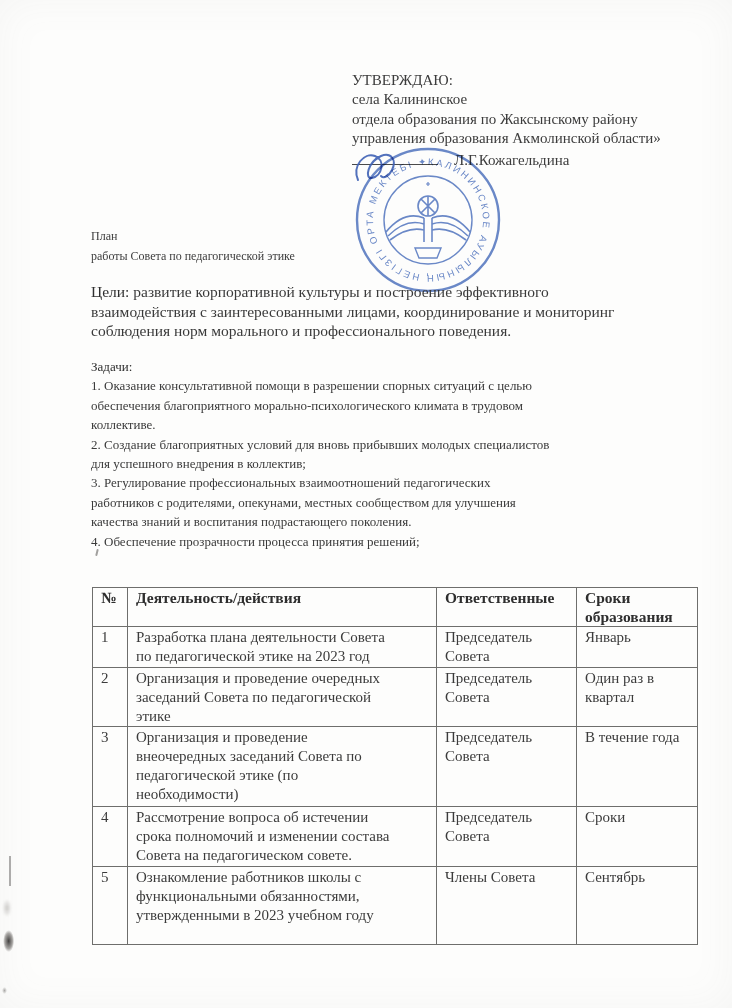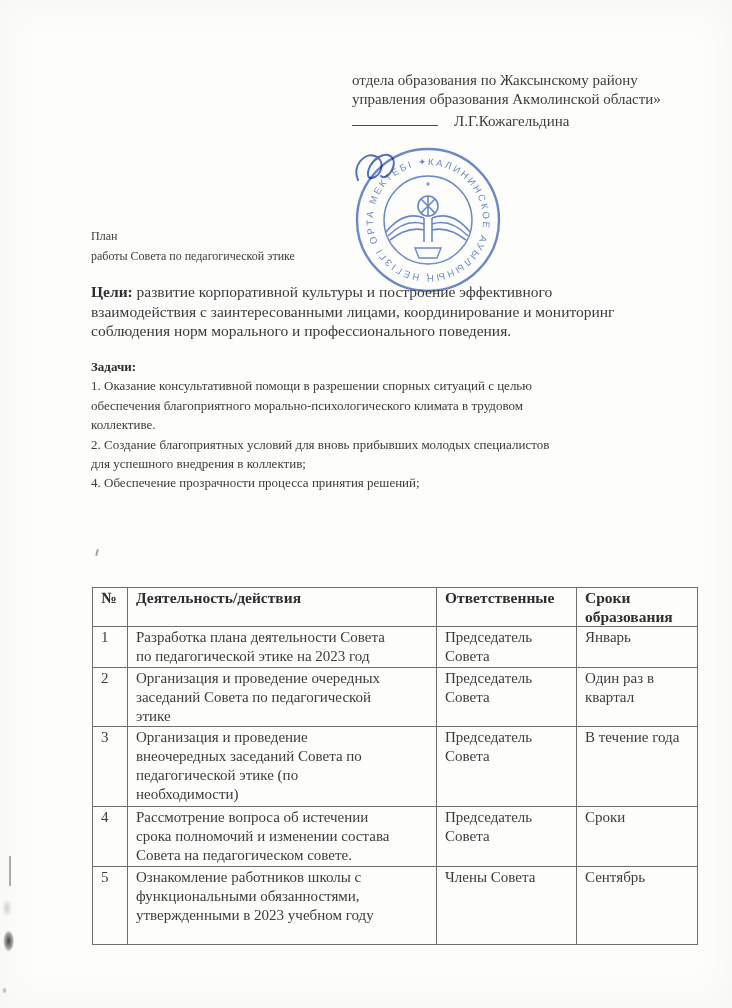--- a/index.html
+++ b/index.html
@@ -33,21 +33,21 @@
   
   .goals{
     position:absolute;left:91px;top:282px;width:585px;
     font-size:15.5px;line-height:19.5px;white-space:pre-line;
   }
   .tasks{
     position:absolute;left:91px;top:357px;width:600px;
     font-size:13px;line-height:19.4px;
   }
   .task{white-space:pre-line;}
-  .bold{font-weight:bold;color:#2f2f2f;}
+  .bold{font-weight:normal;color:#2f2f2f;}
   
   .plan-table{
     position:absolute;left:92px;top:587px;
     border-collapse:collapse;table-layout:fixed;
     font-size:15px;line-height:19px;color:#3b3b3b;
   }
   .plan-table th,.plan-table td{
     border:1px solid #6e6e6c;
     vertical-align:top;
     padding:1px 4px 0 8px;
@@ -82,20 +82,22 @@
     position:absolute;left:96px;top:549px;width:2px;height:7px;
     background:rgba(100,98,95,.6);transform:rotate(14deg);border-radius:1px;
   }
 </style>
 </head>
 <body>
 
 <div class="page">
 
   <div class="approval">
+    <div>УТВЕРЖДАЮ:</div>
+    <div>села Калининское</div>
     <div>отдела образования по Жаксынскому району</div>
     <div>управления образования Акмолинской области»</div>
     <div class="sig-row"><span class="sig-line"></span><span class="sig-name">Л.Г.Кожагельдина</span></div>
   </div>
 
   <svg class="signature-svg" width="100" height="44" viewBox="0 0 100 44">
     <path d="M10,34 C4,20 16,6 27,10 C38,14 34,30 24,32 C16,33 20,16 33,10 C43,6 49,14 44,24 C41,30 36,33 33,30" fill="none" stroke="#3f62b5" stroke-width="2" stroke-linecap="round" opacity="0.9"></path>
   </svg>
 
   <div class="stamp">
@@ -132,20 +134,23 @@
 взаимодействия с заинтересованными лицами, координирование и мониторинг
 соблюдения норм морального и профессионального поведения.</span></div>
 
   <div class="tasks">
     <div class="bold">Задачи:</div>
     <div class="task">1. Оказание консультативной помощи в разрешении спорных ситуаций с целью
 обеспечения благоприятного морально-психологического климата в трудовом
 коллективе.</div>
     <div class="task">2. Создание благоприятных условий для вновь прибывших молодых специалистов
 для успешного внедрения в коллектив;</div>
+    <div class="task">3. Регулирование профессиональных взаимоотношений педагогических
+работников с родителями, опекунами, местных сообществом для улучшения
+качества знаний и воспитания подрастающего поколения.</div>
     <div class="task">4. Обеспечение прозрачности процесса принятия решений;</div>
   </div>
 
   <table class="plan-table">
     <colgroup>
       <col style="width:35px">
         <col style="width:309px">
         <col style="width:140px">
         <col style="width:121px">
     </colgroup>

